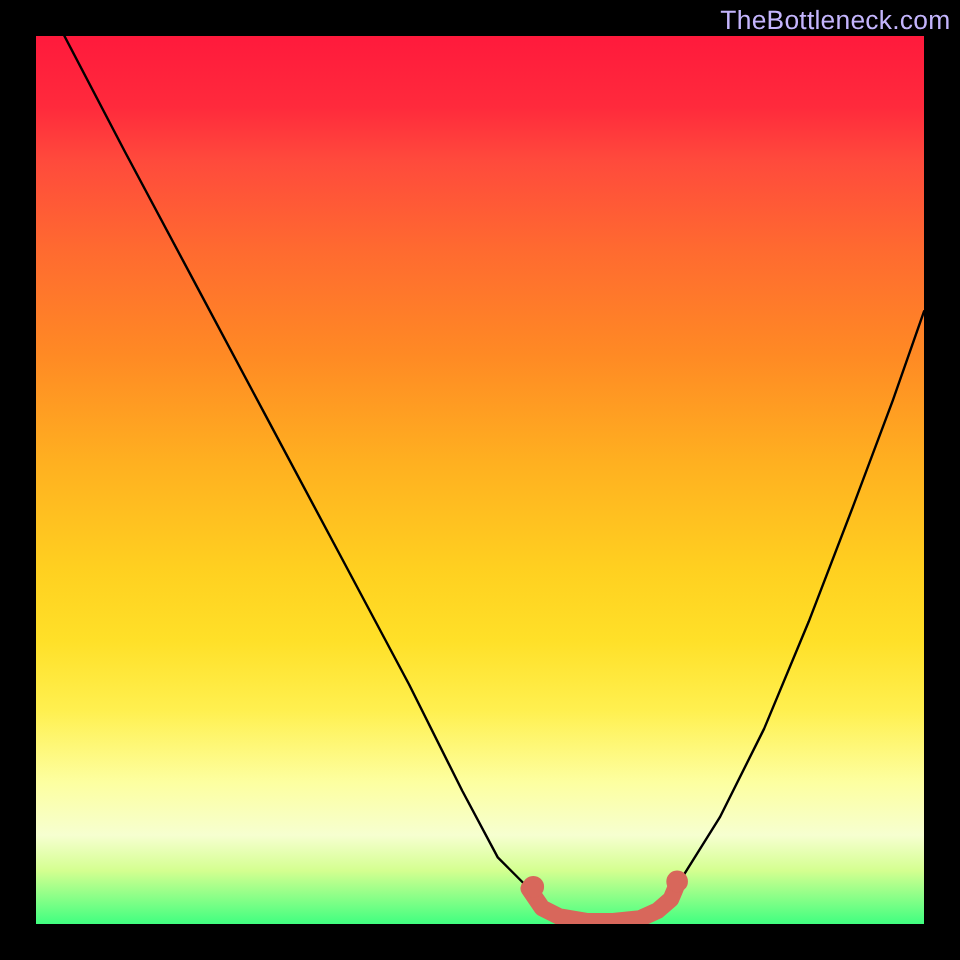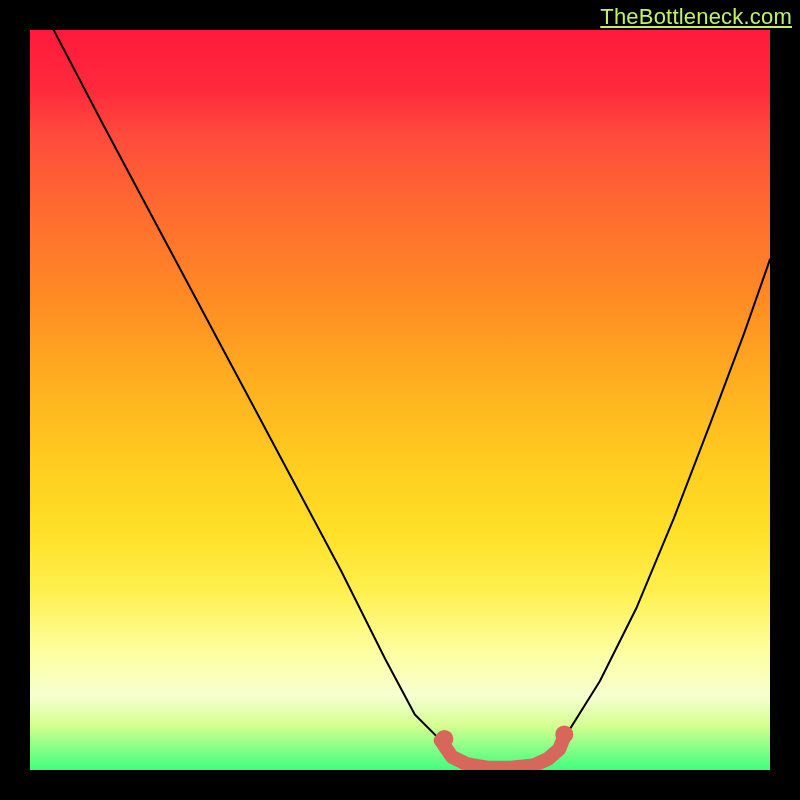--- a/index.html
+++ b/index.html
@@ -40,25 +40,24 @@
       #fff050 76%,
       #fdffa0 84%,
       #f6ffd0 90%,
       #d4ff90 94%,
       #40ff80 100%);
   }
   .watermark {
     position: absolute;
     top: 4px;
     right: 8px;
-    color: #bef264;
+    color: #c4b5fd;
     font-size: 22px;
     letter-spacing: 0.2px;
     user-select: none;
-    text-decoration: underline;
   }
   svg {
     position: absolute;
     inset: 0;
   }
 </style>
 </head>
 <body>
 
 <div class="stage">

